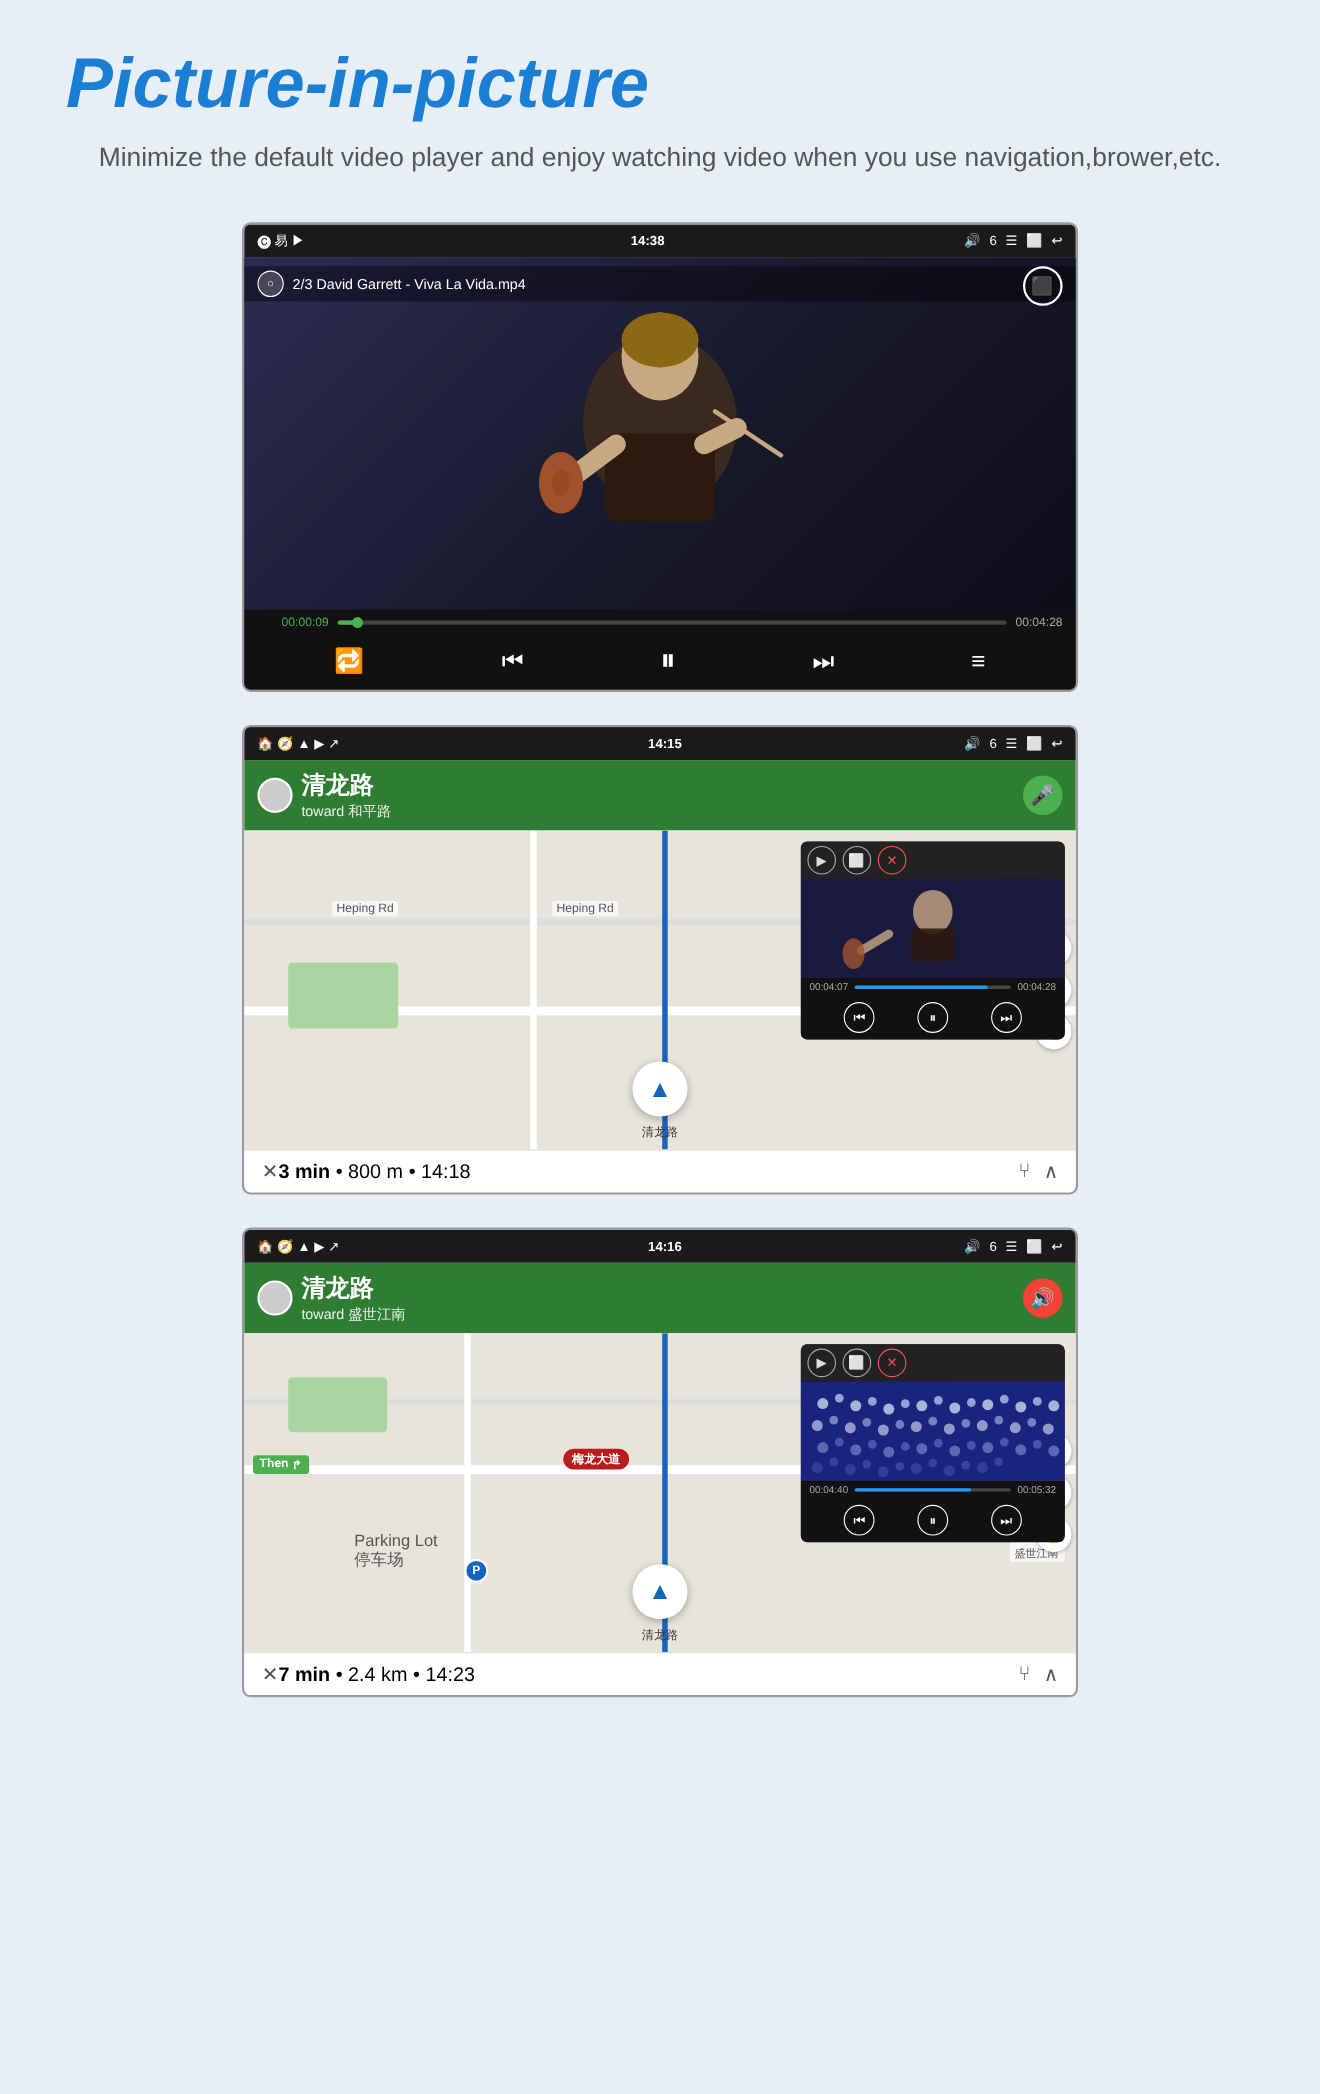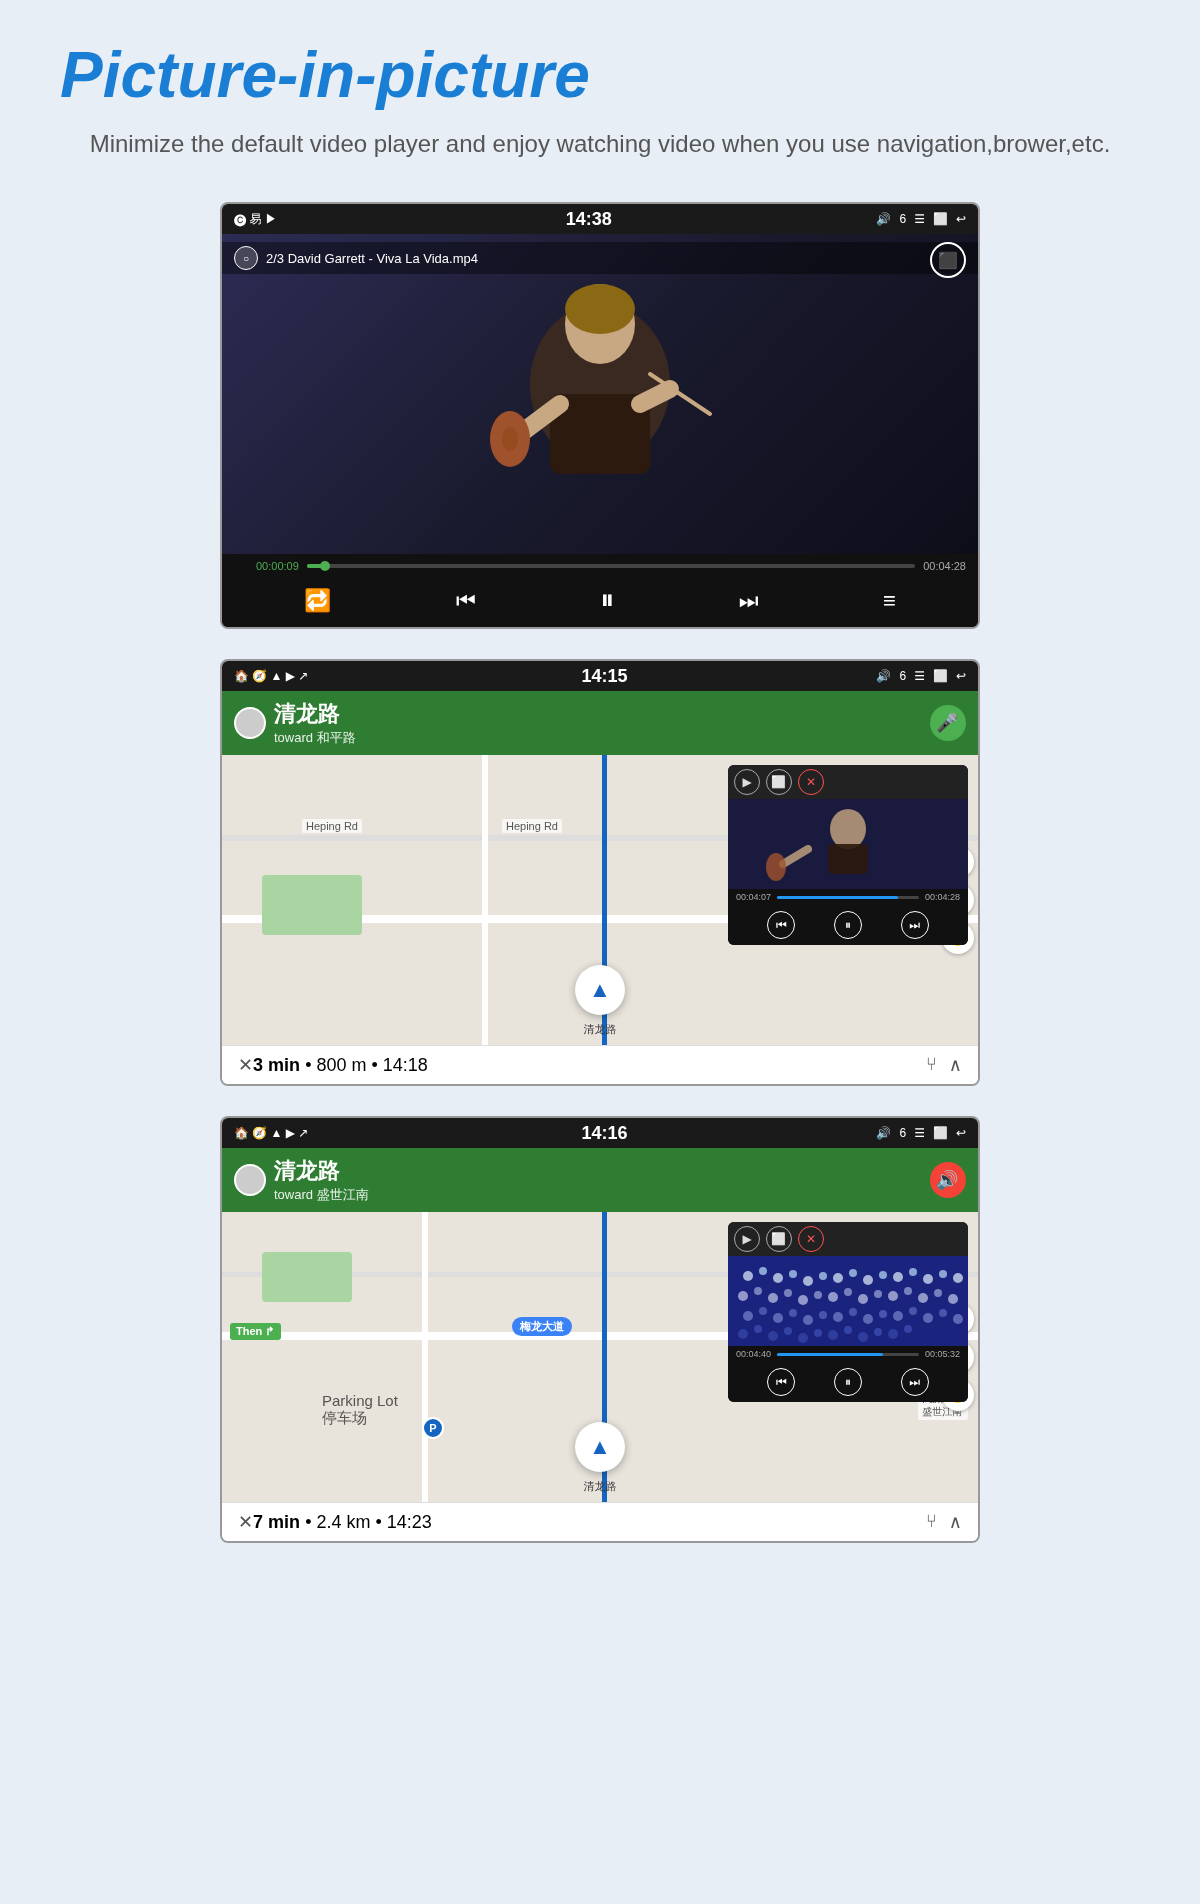--- a/index.html
+++ b/index.html
@@ -48,21 +48,21 @@
       background: #1a1a1a;
       color: #fff;
       display: flex;
       align-items: center;
       justify-content: space-between;
       padding: 4px 12px;
       font-size: 13px;
       height: 30px;
     }
     .status-bar-left { display: flex; align-items: center; gap: 6px; font-size: 12px; }
-    .status-bar-center { font-size: 18px; font-weight: bold; margin-left: 24px; }
+    .status-bar-center { font-size: 12px; font-weight: bold; margin-left: 24px; }
     .status-bar-right { display: flex; align-items: center; gap: 8px; font-size: 12px; }
 
     
     .video-player {
       background: #1a1a2e;
       position: relative;
     }
     .video-content {
       width: 100%;
       height: 320px;
@@ -388,21 +388,21 @@
       border: 2px solid #fff;
       display: flex; align-items: center; justify-content: center;
       color: #fff;
       font-size: 11px;
       font-weight: bold;
     }
 
     
     .turn-indicator {
       position: absolute;
-      background: #3b82f6;
+      background: #b91c1c;
       color: #fff;
       font-size: 11px;
       font-weight: bold;
       padding: 2px 8px;
       border-radius: 10px;
     }
   </style>
 </head>
 <body>
 

